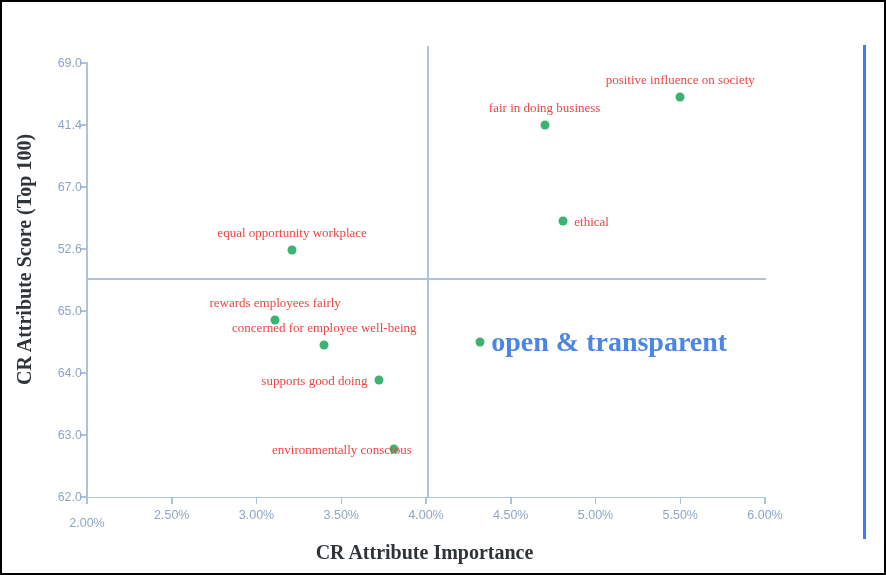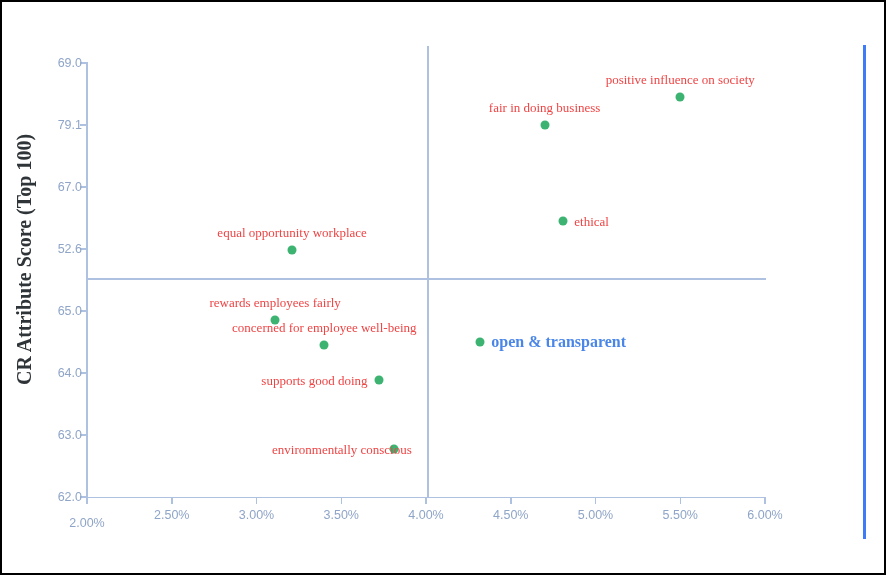--- a/index.html
+++ b/index.html
@@ -142,21 +142,21 @@
   .point-label {
     position: absolute;
     font-size: 13px;
     color: #ef4444;
     white-space: nowrap;
     line-height: 1;
   }
   .point-label.highlight {
     color: #4A86E8;
     font-weight: bold;
-    font-size: 16px;
+    font-size: 28px;
   }
   .lbl-left  { transform: translate(-100%, -50%); }
   .lbl-right { transform: translate(0, -50%); }
   .lbl-above { transform: translate(-50%, -100%); }
 </style>
 </head>
 <body>
 
 <div id="figure">
 
@@ -175,21 +175,21 @@
       <div class="tick-label tick-label-y" style="top: 433px;">63.0</div>
       <div class="tick tick-y" style="top: 370.25px;"></div>
       <div class="tick-label tick-label-y" style="top: 371px;">64.0</div>
       <div class="tick tick-y" style="top: 308.25px;"></div>
       <div class="tick-label tick-label-y" style="top: 309px;">65.0</div>
       <div class="tick tick-y" style="top: 246.25px;"></div>
       <div class="tick-label tick-label-y" style="top: 247px;">52.6</div>
       <div class="tick tick-y" style="top: 184.25px;"></div>
       <div class="tick-label tick-label-y" style="top: 185px;">67.0</div>
       <div class="tick tick-y" style="top: 122.25px;"></div>
-      <div class="tick-label tick-label-y" style="top: 123px;">79.1</div>
+      <div class="tick-label tick-label-y" style="top: 123px;">41.4</div>
       <div class="tick tick-y" style="top: 60.25px;"></div>
       <div class="tick-label tick-label-y" style="top: 61px;">69.0</div>
     </div>
   <div id="x-ticks">
       <div class="tick tick-x" style="left: 84.25px;"></div>
       <div class="tick-label tick-label-x" style="left: 85px; margin-top: 8px;">2.00%</div>
       <div class="tick tick-x" style="left: 169px;"></div>
       <div class="tick-label tick-label-x" style="left: 169.75px;">2.50%</div>
       <div class="tick tick-x" style="left: 253.75px;"></div>
       <div class="tick-label tick-label-x" style="left: 254.5px;">3.00%</div>
@@ -240,14 +240,15 @@
         <div class="dot" style="left: 478.24px; top: 340px; background: rgb(60, 179, 113);"></div>
         <div class="point-label highlight lbl-right" style="left: 489.24px; top: 340px;">open &amp; transparent</div>
       </div>
       <div class="point-group">
         <div class="dot" style="left: 391.795px; top: 447.26px; background: rgb(60, 179, 113);"></div>
         <div class="point-label lbl-left" style="left: 380.795px; top: 447.26px; margin-left: 29px;">environmentally conscious</div>
       </div>
     </div>
 
   <div id="y-axis-title">CR Attribute Score (Top 100)</div>
+  <div id="x-axis-title">CR Attribute Importance</div>
 
 </div>
 
 </body></html>

